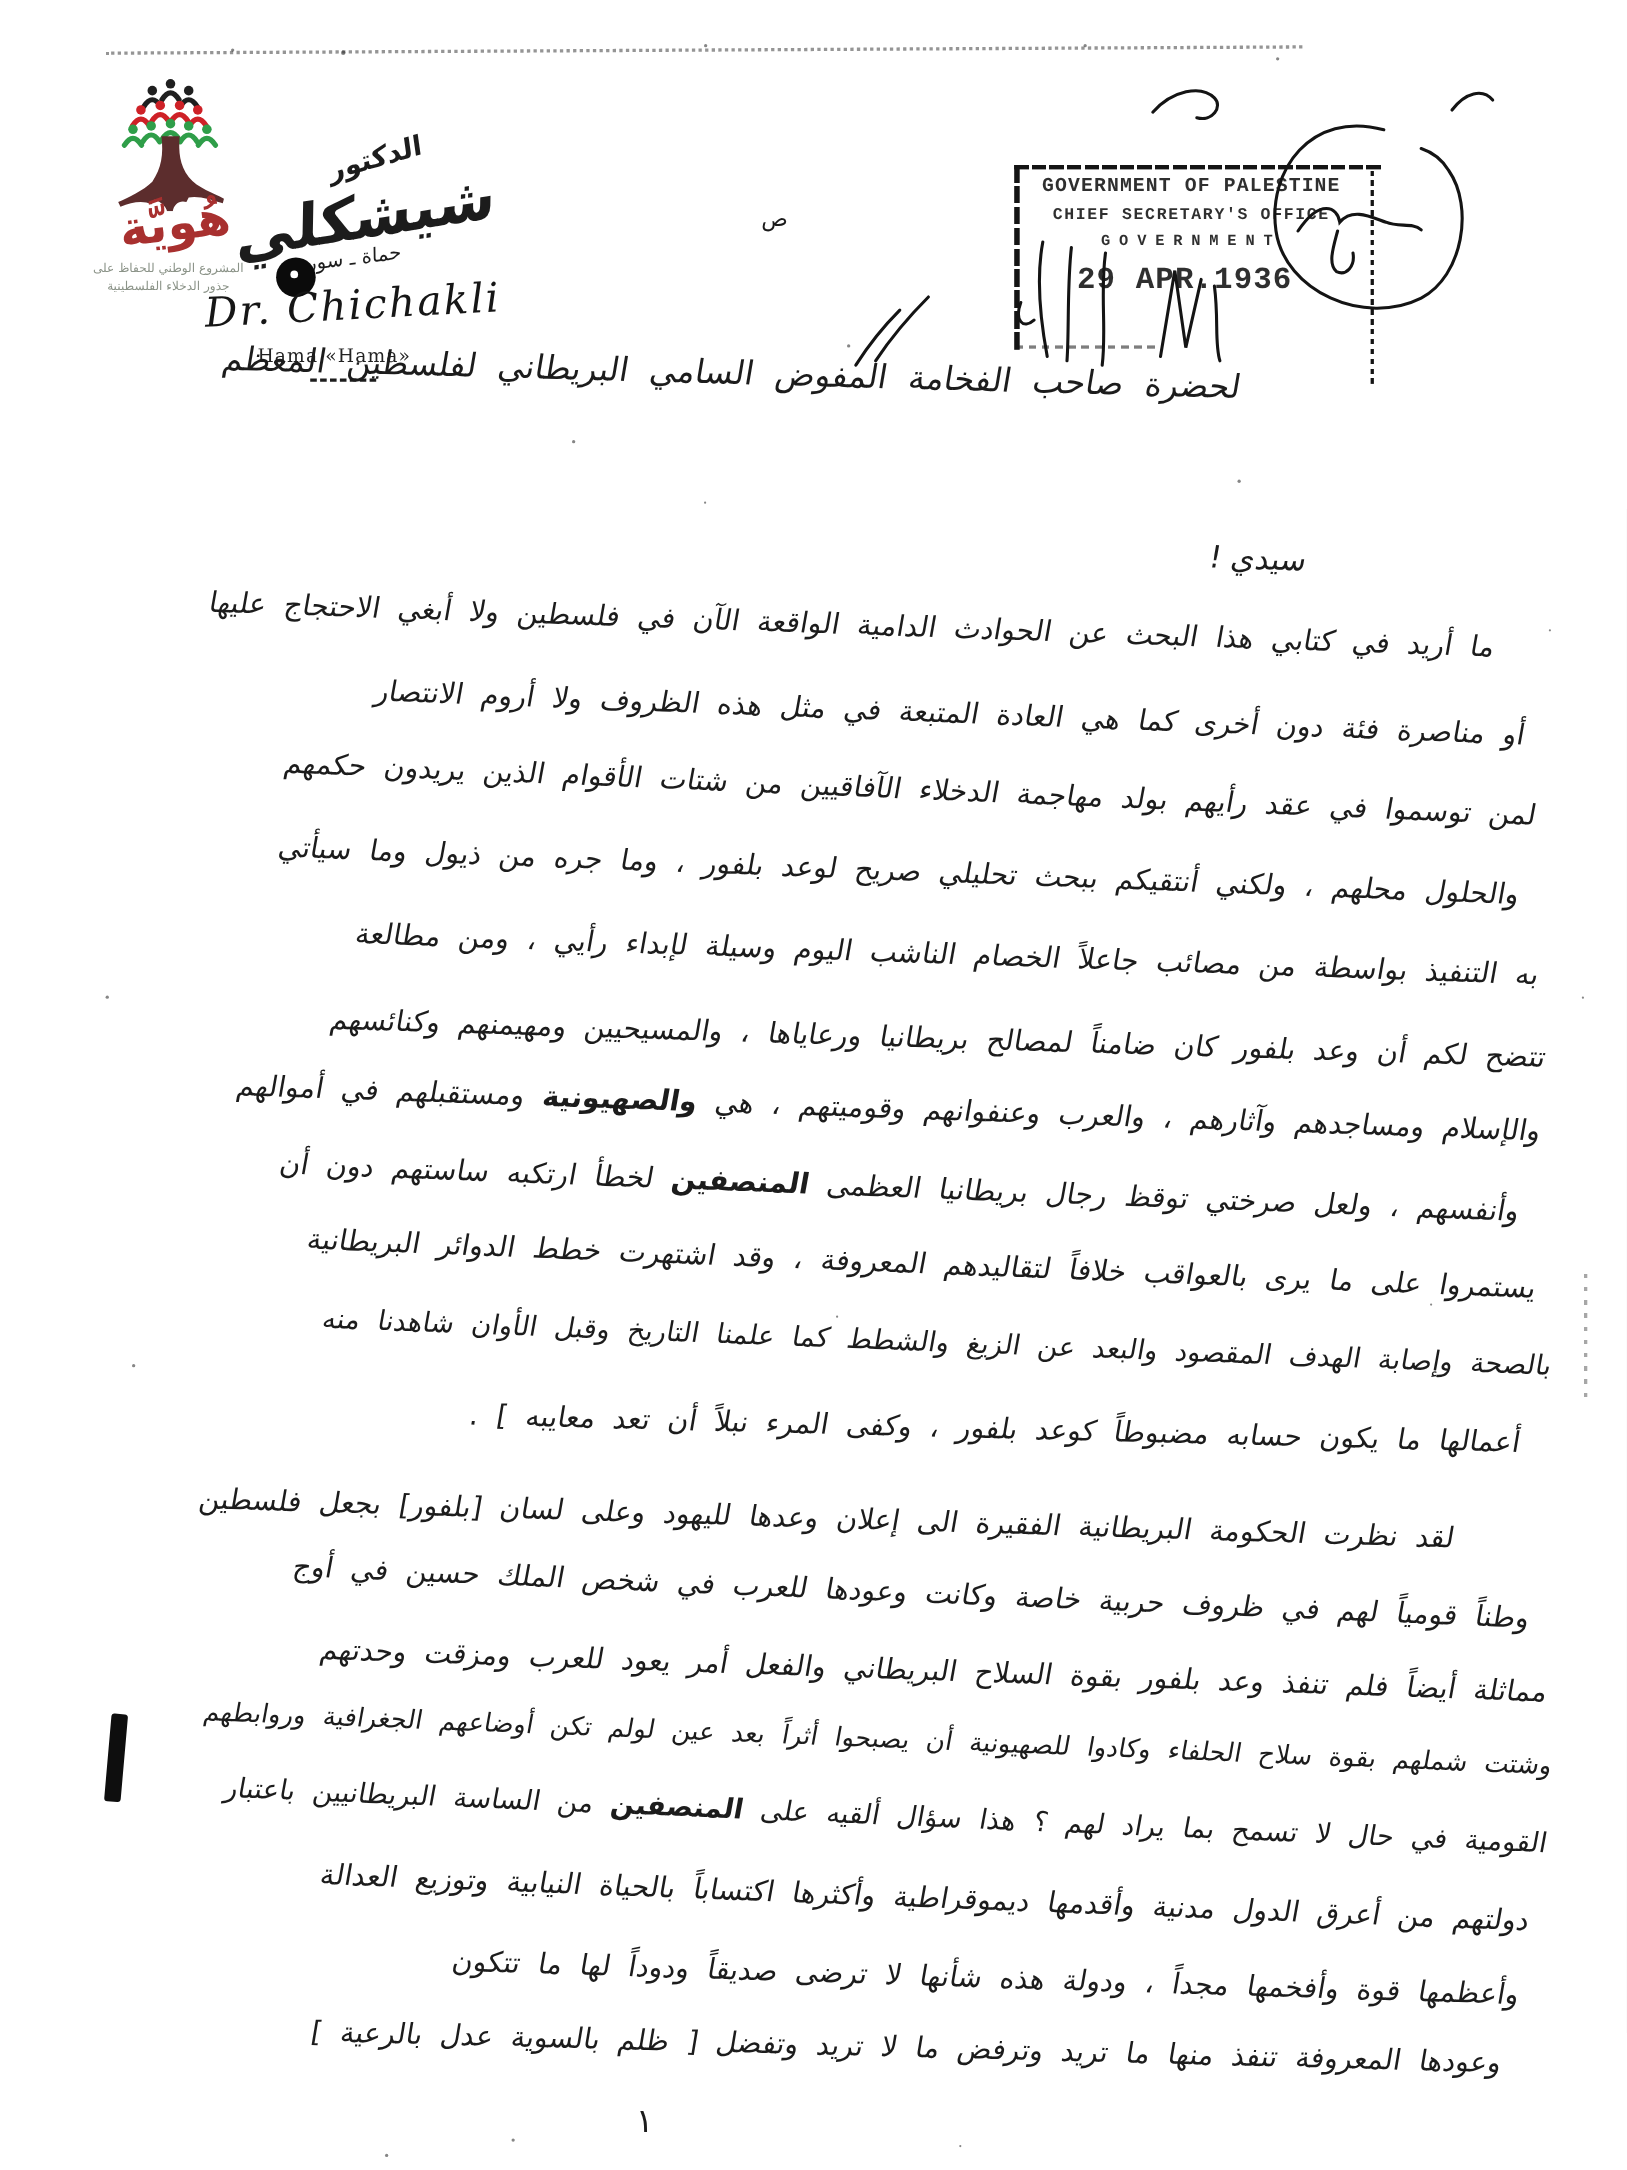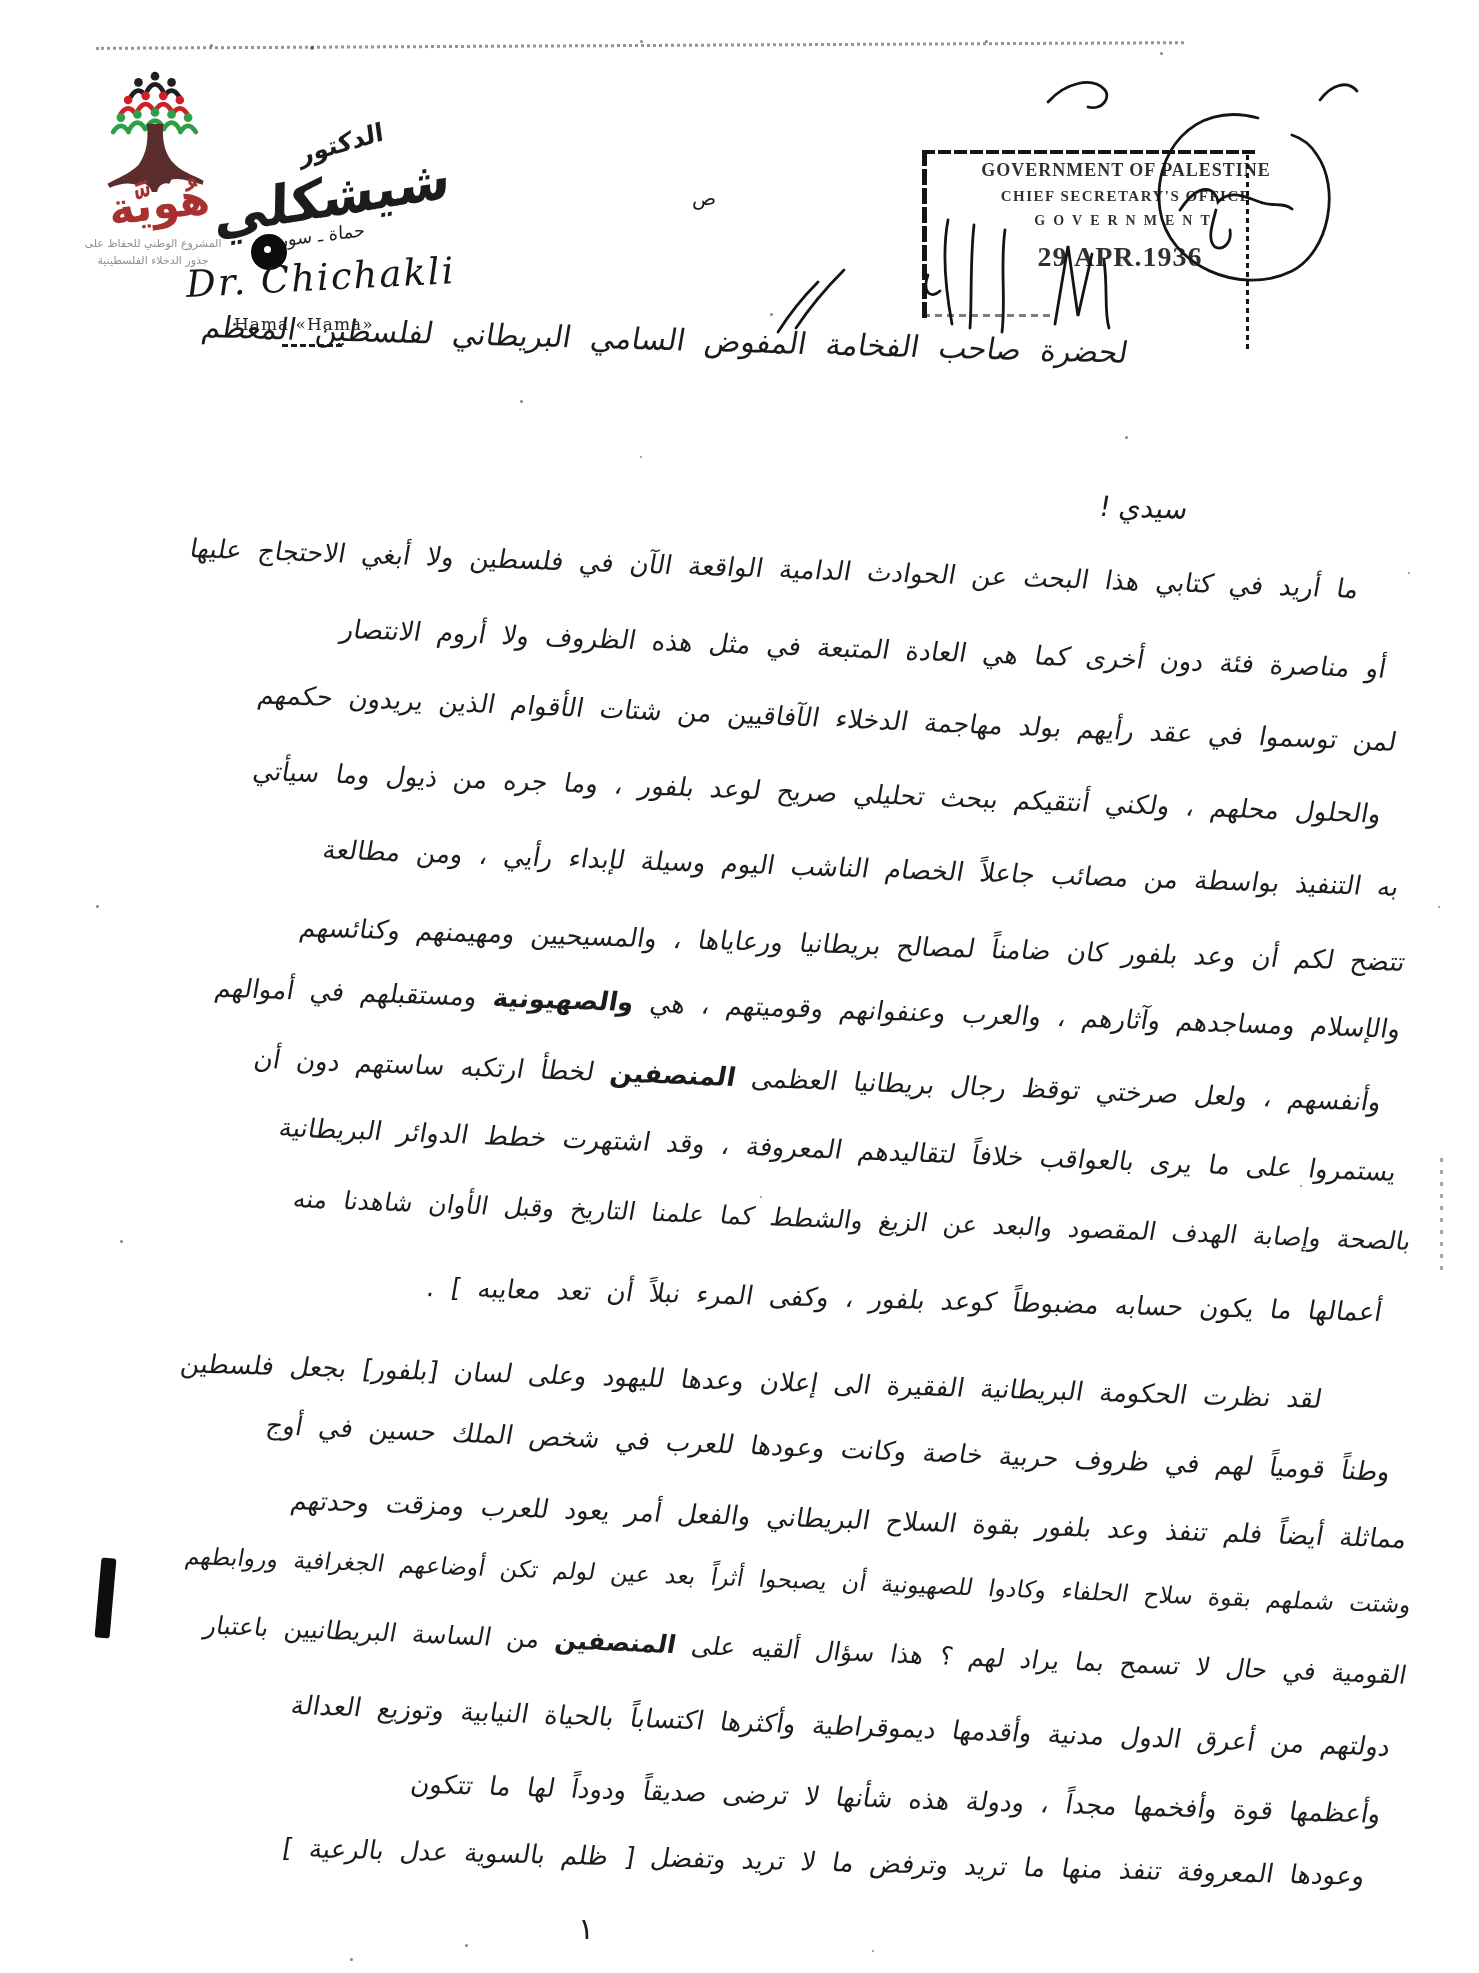--- a/index.html
+++ b/index.html
@@ -20,22 +20,22 @@
       font-family:"DejaVu Sans",sans-serif;}
   .calli{transform-origin:right center;}
   .ink-blob{position:absolute;left:251px;top:234px;width:36px;height:36px;background:#0b0b0b;border-radius:50%;}
   .ink-blob:after{content:"";position:absolute;left:13px;top:12px;width:7px;height:7px;background:#fff;border-radius:50%;}
   .latin-name{position:absolute;left:186px;top:256px;font-family:"DejaVu Serif",serif;font-style:italic;
       font-size:37px;letter-spacing:2px;transform:rotate(-3deg);color:#161616;}
   .latin-city{position:absolute;left:234px;top:314px;font-family:"DejaVu Serif",serif;
       font-size:17px;letter-spacing:1px;color:#222;}
   .dash-rule{position:absolute;left:282px;top:344px;width:60px;border-top:3px dashed #1d1d1d;}
   
-  .stamp-text{position:absolute;left:967px;top:160px;width:318px;text-align:center;
-      font-family:Liberation Serif, serif;color:#131313;opacity:.88;}
+  .stamp-text{position:absolute;left:924px;top:160px;width:318px;text-align:center;
+      font-family:Liberation Mono, monospace;color:#131313;opacity:.88;}
   .stamp-text .s1{font-size:18px;font-weight:bold;letter-spacing:1px;}
   .stamp-text .s2{font-size:15px;font-weight:bold;letter-spacing:1.5px;margin-top:7px;}
   .stamp-text .s3{font-size:14px;font-weight:bold;letter-spacing:8px;margin-top:8px;}
   .stamp-text .s4{font-size:28px;font-weight:bold;letter-spacing:1px;margin-top:12px;transform:translateX(-6px);}
   .edge{position:absolute;background-repeat:repeat;}
   .edge-top{left:922px;top:150px;width:334px;height:4px;
       background:repeating-linear-gradient(90deg,#141414 0 13px,transparent 13px 16px);}
   .edge-left{left:922px;top:150px;width:5px;height:168px;
       background:repeating-linear-gradient(0deg,#141414 0 16px,transparent 16px 19px);}
   .edge-right{left:1246px;top:153px;width:3px;height:196px;

